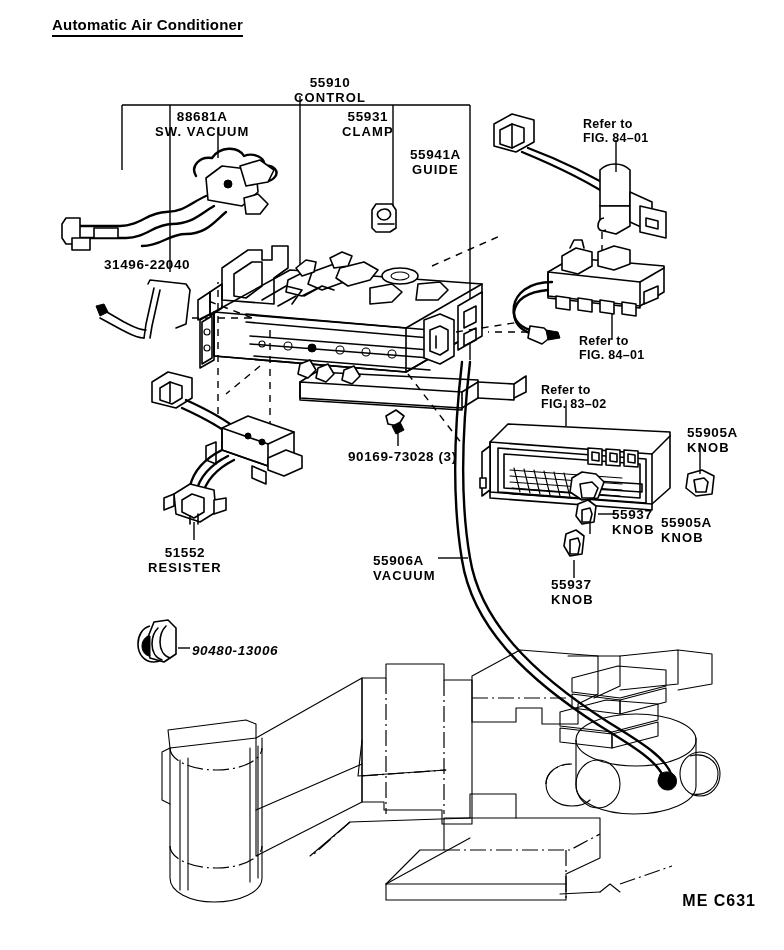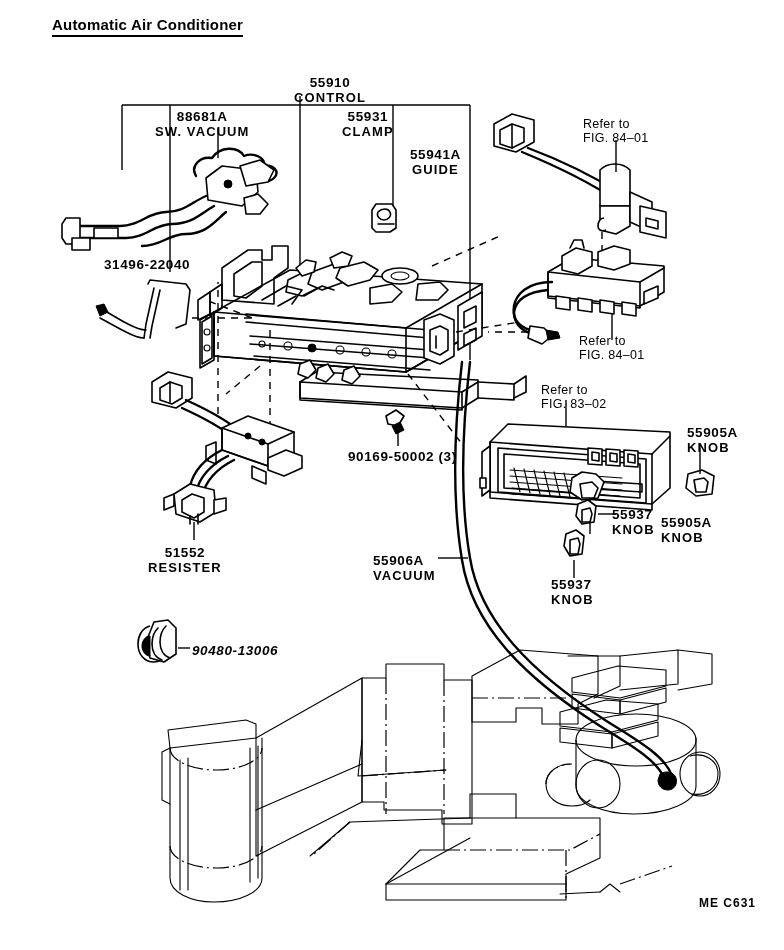--- a/index.html
+++ b/index.html
@@ -51,30 +51,30 @@
     font-size: 13px;
     font-weight: bold;
     letter-spacing: 1.1px;
     display: block;
     margin-top: 1px;
   }
   .callout.left-al { text-align: left; }
   .refer {
     position: absolute;
     font-size: 12.5px;
-    font-weight: normal;
+    font-weight: bold;
     letter-spacing: 0.3px;
     line-height: 1.15;
     white-space: nowrap;
   }
   #footer-code {
     position: absolute;
     right: 28px;
     bottom: 40px;
-    font-size: 12px;
+    font-size: 16px;
     font-weight: bold;
     letter-spacing: 1px;
   }
   
   #art {
     position: absolute;
     left: 0; top: 0;
     width: 784px;
     height: 950px;
     pointer-events: none;
@@ -433,21 +433,21 @@
         <span class="nm">CLAMP</span>
       </div>
       <div class="callout" style="left: 410px; top: 148px;">
         <span class="pn">55941A</span>
         <span class="nm">GUIDE</span>
       </div>
       <div class="callout left-al" style="left: 104px; top: 258px;">
         <span class="pn">31496-22040</span>
       </div>
       <div class="callout left-al" style="left: 348px; top: 450px;">
-        <span class="pn">90169-50002 (3)</span>
+        <span class="pn">90169-73028 (3)</span>
       </div>
       <div class="callout" style="left: 148px; top: 546px;">
         <span class="pn">51552</span>
         <span class="nm">RESISTER</span>
       </div>
       <div class="callout left-al" style="left: 192px; top: 644px; font-style: italic;">
         <span class="pn">90480-13006</span>
       </div>
       <div class="callout left-al" style="left: 373px; top: 554px;">
         <span class="pn">55906A</span>

